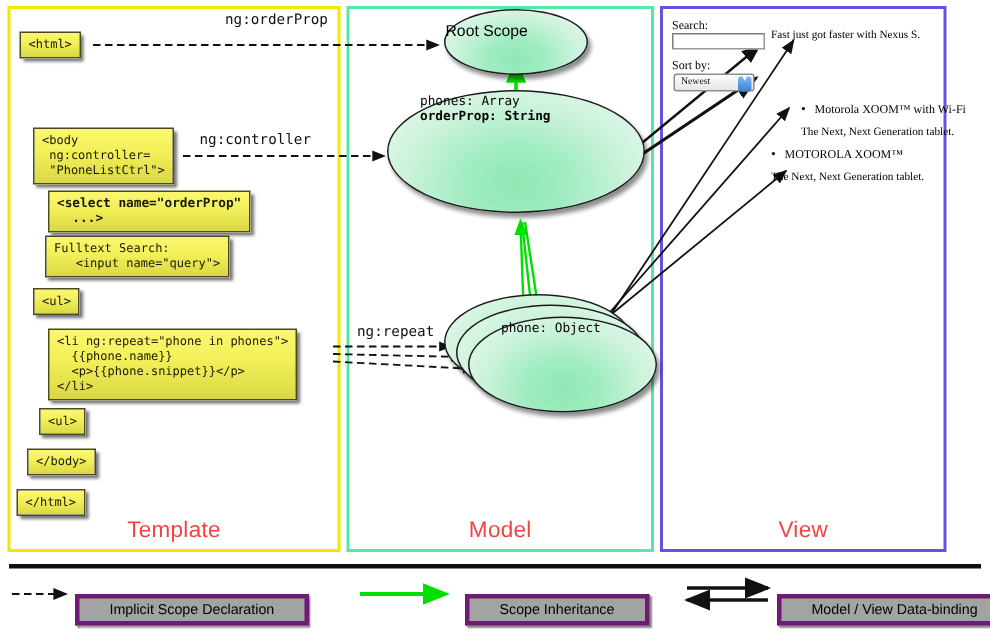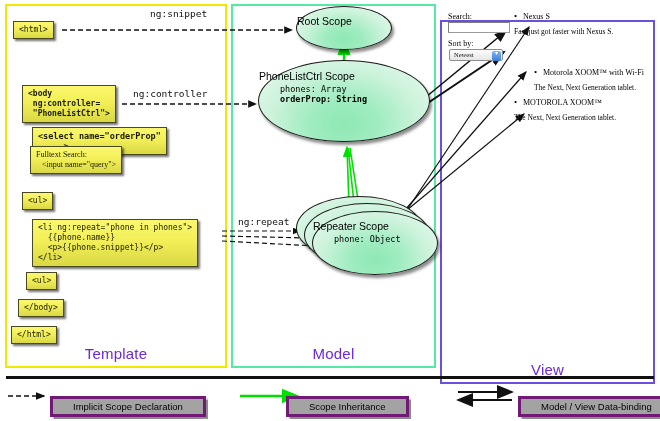--- a/index.html
+++ b/index.html
@@ -6,43 +6,43 @@
   body{
     font-family:"Liberation Sans", sans-serif;
     width:660px;height:421px;position:relative;overflow:hidden;
   }
   #stage{position:absolute;left:0;top:0;width:660px;height:421px;}
 
   
   .col{position:absolute;box-sizing:border-box;background:#fff;border:2px solid #000;}
   #col-template{left:5px;top:4px;width:222px;height:364px;border-color:#f0e800;}
   #col-model{left:231px;top:4px;width:205px;height:364px;border-color:#55e9a8;}
-  #col-view{left:440px;top:20px;width:215px;height:364px;border-color:#6a4fe0;}
+  #col-view{left:440px;top:4px;width:191px;height:364px;border-color:#6a4fe0;}
 
   .col-label{
     position:absolute;left:0;right:0;bottom:4px;text-align:center;
-    font-size:15px;color:#6d28d9;letter-spacing:.2px;
+    font-size:15px;color:#ef4444;letter-spacing:.2px;
   }
 
   
   .code{
     position:absolute;box-sizing:border-box;
     background:linear-gradient(180deg,#fbf870 0%,#f2ef58 45%,#d9d844 100%);
     border:1px solid #4a4a22;
     box-shadow:2px 2px 2px rgba(0,0,0,.55);
     font-family:"DejaVu Sans Mono","Liberation Mono",monospace;
     font-size:8px;line-height:10px;color:#1a1a00;
     padding:3px 5px;white-space:pre;
   }
   .code.bold{font-weight:bold;font-size:8.5px;}
 
   #b-html    {left:13px;top:21px;}
-  #b-body    {left:22px;top:85px;font-weight:bold;}
+  #b-body    {left:22px;top:85px;}
   #b-select  {left:32px;top:127px;}
-  #b-fulltext{left:30px;top:146px;font-family:Liberation Serif, serif;}
+  #b-fulltext{left:30px;top:157px;}
   #b-ul1     {left:22px;top:192px;}
   #b-li      {left:32px;top:219px;}
   #b-ul2     {left:26px;top:272px;}
   #b-bodyend {left:18px;top:299px;}
   #b-htmlend {left:11px;top:326px;}
 
   
   .scope{
     position:absolute;box-sizing:border-box;border-radius:50%;
     border:1.5px solid #1b1b1b;
@@ -118,21 +118,21 @@
   
   #legend{position:absolute;left:0;top:376px;width:660px;height:45px;}
   #legend-rule{position:absolute;left:6px;top:0px;width:648px;height:3px;background:#111;}
   .leg-box{
     position:absolute;box-sizing:border-box;
     border:3px solid #701a75;background:#a3a3a3;
     box-shadow:1.5px 1.5px 1px rgba(0,0,0,.45);
     font-size:9.5px;color:#000;padding:2px 20px;white-space:nowrap;
   }
   #leg-b0{left:50px;top:20px;}
-  #leg-b1{left:286px;top:20px;}
+  #leg-b1{left:310px;top:20px;}
   #leg-b2{left:518px;top:20px;}
 
   svg{position:absolute;left:0;top:0;pointer-events:none;}
 </style>
 </head>
 <body>
 
 <div id="stage">
 
   <div class="col" id="col-template">
@@ -225,60 +225,55 @@
    &lt;input name="query"&gt;</div>
   <div class="code" id="b-ul1">&lt;ul&gt;</div>
   <div class="code" id="b-li">&lt;li ng:repeat="phone in phones"&gt;
   {{phone.name}}
   &lt;p&gt;{{phone.snippet}}&lt;/p&gt;
 &lt;/li&gt;</div>
   <div class="code" id="b-ul2">&lt;ul&gt;</div>
   <div class="code" id="b-bodyend">&lt;/body&gt;</div>
   <div class="code" id="b-htmlend">&lt;/html&gt;</div>
 
-  <div class="arrow-label" id="al-autobind">ng:snippet</div>
+  <div class="arrow-label" id="al-autobind">ng:orderProp</div>
   <div class="arrow-label" id="al-controller">ng:controller</div>
   <div class="arrow-label" id="al-repeat">ng:repeat</div>
 
   <div class="scope" id="s-root">
     <div class="ttl">Root
 Scope</div>
   </div>
 
   <div class="scope" id="s-ctrl">
-    <div class="ttl">PhoneListCtrl
-Scope</div>
     <div class="props">
       <div>phones: Array</div>
       <div class="b">orderProp: String</div>
     </div>
   </div>
 
   <div class="scope rep-stack" id="s-rep3"></div>
   <div class="scope rep-stack" id="s-rep2"></div>
   <div class="scope rep-stack" id="s-rep1">
-    <div class="ttl">Repeater
-Scope</div>
     <div class="props">
       <div>phone: Object</div>
     </div>
   </div>
 
   <div id="view-inner">
     <div class="v-label" id="lbl-search">Search:</div>
     <input id="in-search" type="text" placeholder="" style="">
 
     <div class="v-label" id="lbl-sort">Sort by:</div>
     <div id="sel-sort">
       <span>Newest</span>
       <span class="arrowbox">▾</span>
     </div>
 
     <div class="phone-item" id="ph-0">
-      <div class="ph-name">Nexus S</div>
       <div class="ph-snip">Fast just got faster with Nexus S.</div>
     </div>
     <div class="phone-item" id="ph-1">
       <div class="ph-name">Motorola XOOM™ with Wi-Fi</div>
       <div class="ph-snip">The Next, Next Generation tablet.</div>
     </div>
     <div class="phone-item" id="ph-2">
       <div class="ph-name">MOTOROLA XOOM™</div>
       <div class="ph-snip">The Next, Next Generation tablet.</div>
     </div>

